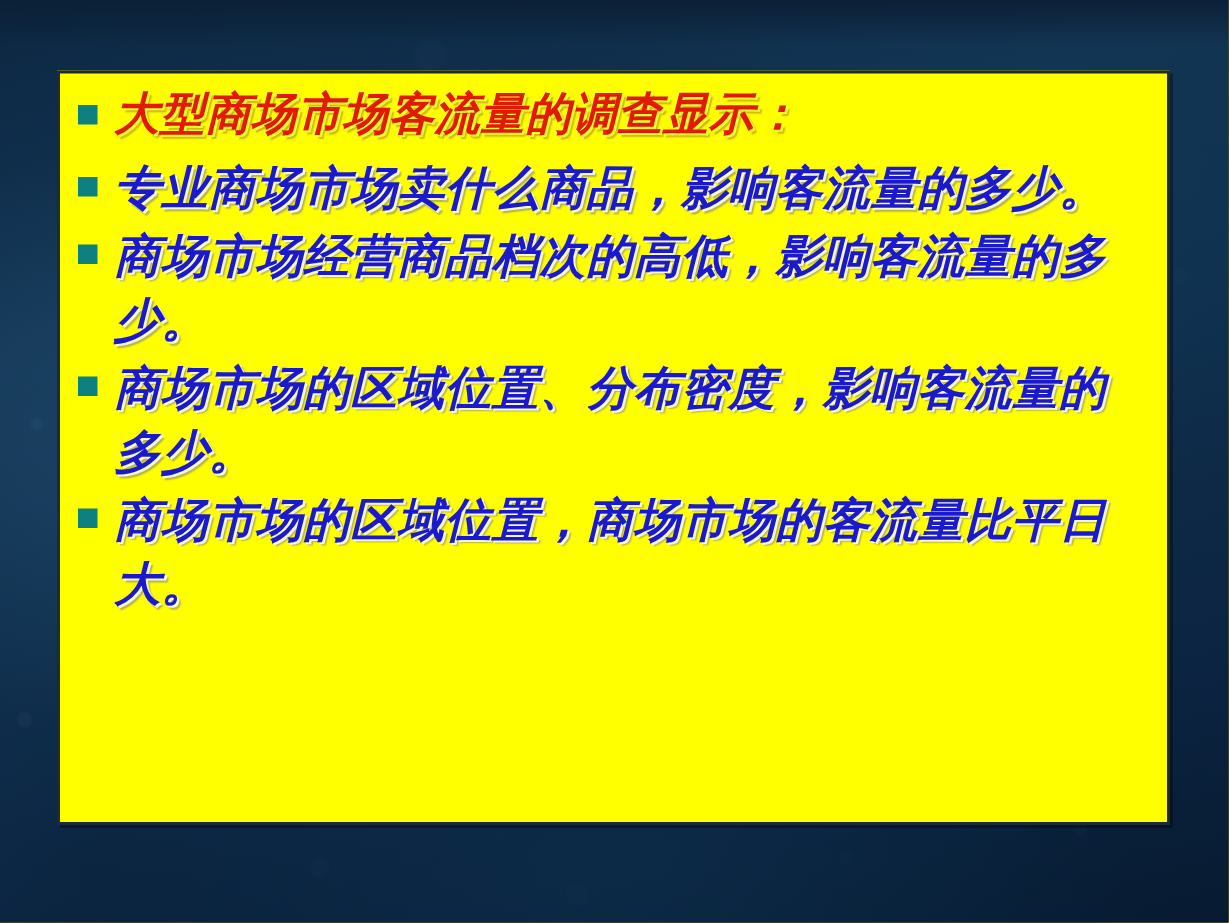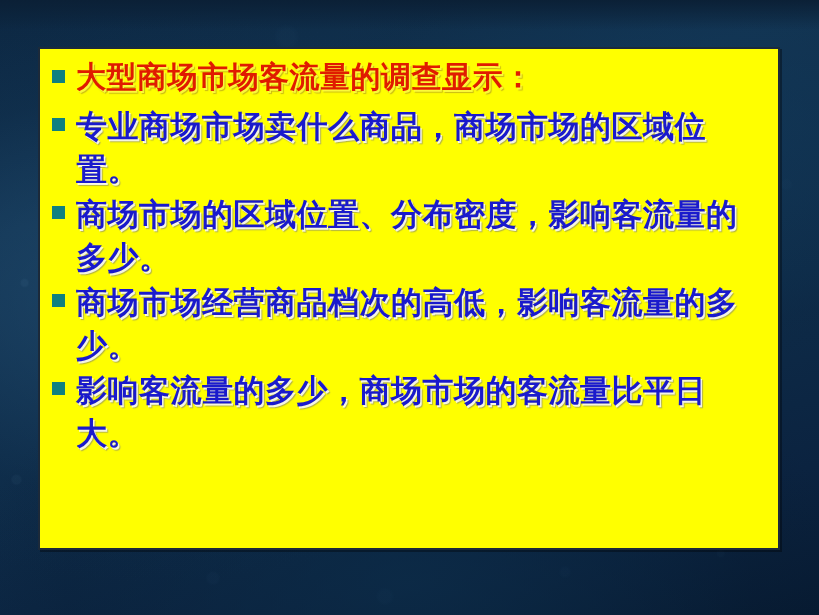--- a/index.html
+++ b/index.html
@@ -84,20 +84,21 @@
     height: 13px;
     background: #0f8080;
     margin-top: 13px;
     margin-right: 11px;
   }
 
   .bullet-text {
     flex: 1 1 auto;
     font-family: "DejaVu Sans", "Liberation Sans", sans-serif;
     font-weight: bold;
+    font-style: italic;
     font-size: 31px;
     line-height: 43px;
     letter-spacing: 0.5px;
     color: #1a1acc;
     text-shadow:
       1.5px 1.5px 0 rgba(255,255,255,0.85),
       2.5px 2.5px 1px rgba(120,120,120,0.55);
   }
 
   li.bullet-item.is-title .bullet-text {
@@ -124,35 +125,35 @@
   <div id="content-panel">
     <ul class="bullet-list">
 
       <li class="bullet-item is-title">
         <span class="bullet-marker"></span>
         <span class="bullet-text">大型商场市场客流量的调查显示：</span>
       </li>
 
       <li class="bullet-item">
         <span class="bullet-marker"></span>
-        <span class="bullet-text">专业商场市场卖什么商品，商场市场的区域位置。</span>
+        <span class="bullet-text">专业商场市场卖什么商品，影响客流量的多少。</span>
+      </li>
+
+      <li class="bullet-item">
+        <span class="bullet-marker"></span>
+        <span class="bullet-text">商场市场经营商品档次的高低，影响客流量的多少。</span>
       </li>
 
       <li class="bullet-item">
         <span class="bullet-marker"></span>
         <span class="bullet-text">商场市场的区域位置、分布密度，影响客流量的多少。</span>
       </li>
 
-      <li class="bullet-item">
-        <span class="bullet-marker"></span>
-        <span class="bullet-text">商场市场经营商品档次的高低，影响客流量的多少。</span>
-      </li>
-
 
       <li class="bullet-item">
         <span class="bullet-marker"></span>
-        <span class="bullet-text">影响客流量的多少，商场市场的客流量比平日大。</span>
+        <span class="bullet-text">商场市场的区域位置，商场市场的客流量比平日大。</span>
       </li>
 
     </ul>
   </div>
 
 </div>
 
 </body></html>

